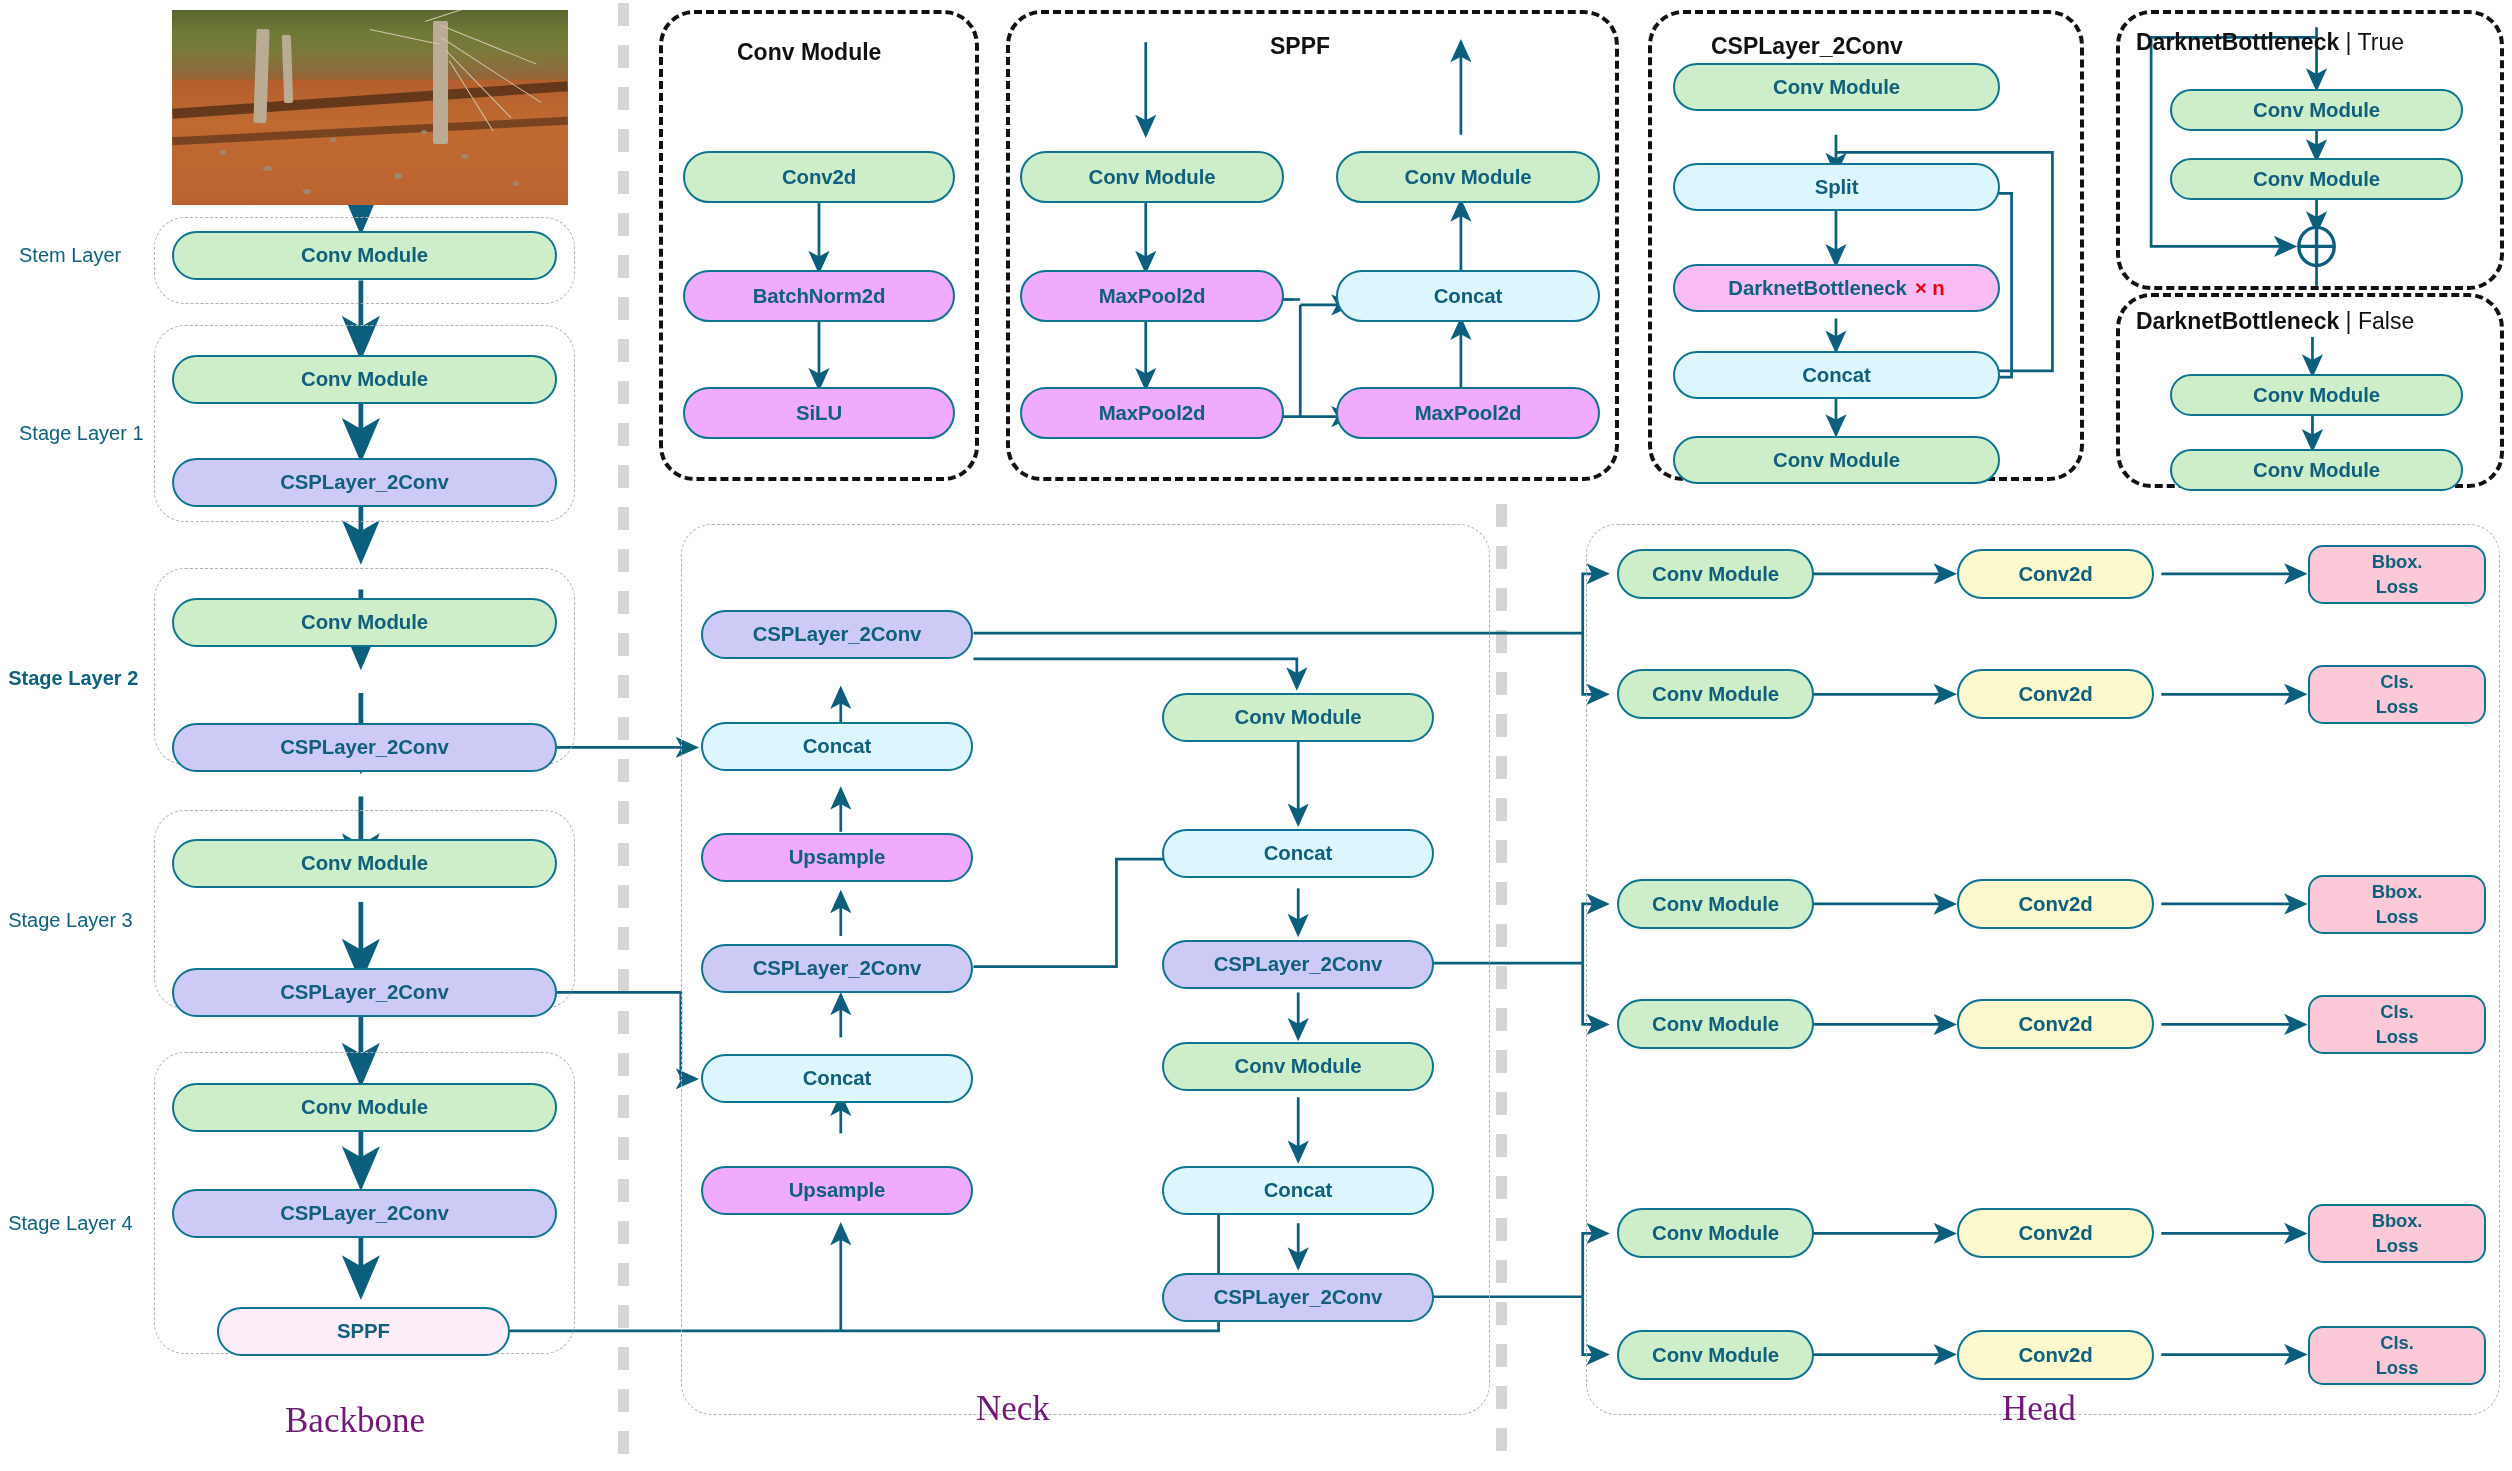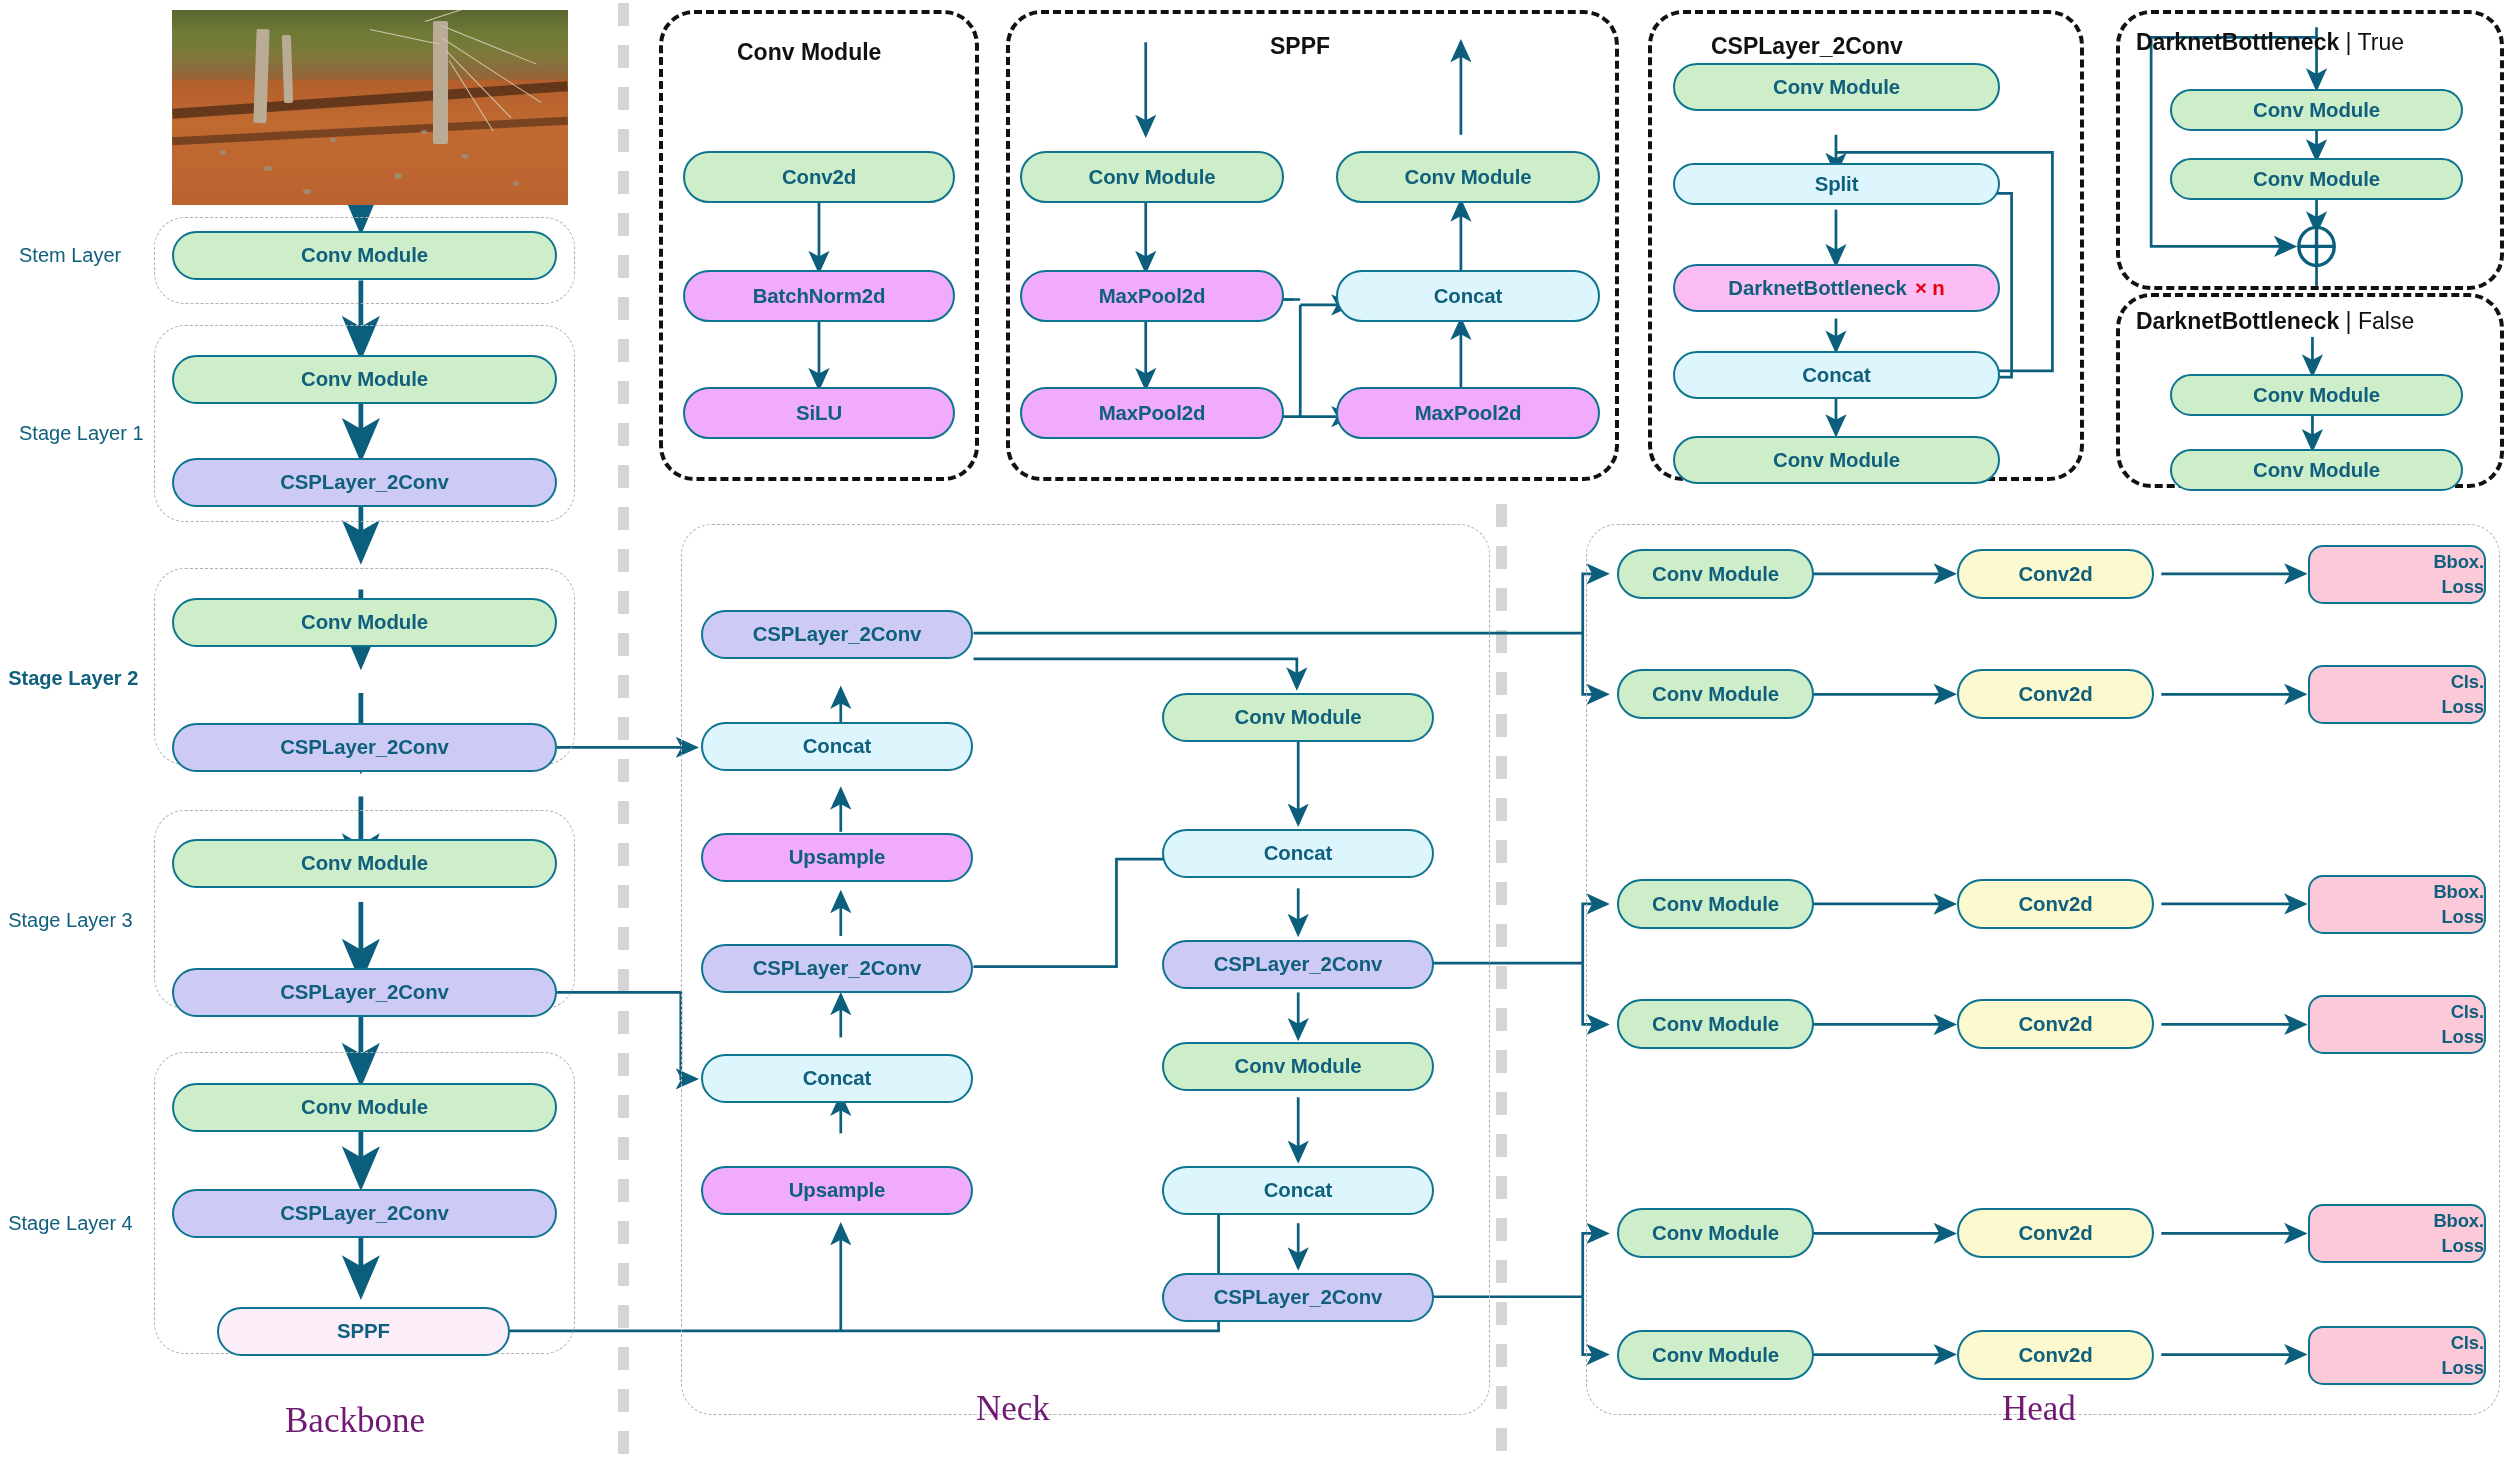--- a/index.html
+++ b/index.html
@@ -14,21 +14,21 @@
         font-size:20.4px;letter-spacing:-0.1px;}
   .n-green {background:#cdeec9;}
   .n-purple{background:#cdcbf5;}
   .n-blue  {background:#ddf5fc;}
   .n-peach {background:#f0abfc;}
   .n-pink  {background:#fcc9d9;}
   .n-yellow{background:#fbf9cd;}
   .n-magenta{background:#fbbdf4;}
   .n-lpink {background:#fceef9;}
 
-  .node.sm{font-size:18.4px;align-items:flex-end;}
+  .node.sm{font-size:18.4px;}
   .node.two-line{flex-direction:column;line-height:1.35;}
 
   
   .grp{position:absolute;box-sizing:border-box;border:1.4px dashed #b0b0b0;
        border-radius:31px;background:transparent;}
   .grp.black{border:4.8px dashed #111;border-radius:35px;}
 
   .grp-title{position:absolute;color:#111;font-weight:bold;font-size:23px;
              white-space:nowrap;font-family:"Liberation Sans", sans-serif;}
   .grp-title .thin{font-weight:normal;}
@@ -252,21 +252,21 @@
   <div class="node n-green" style="left:1020px;top:151px;width:264px;height:52px;">Conv Module</div>
   <div class="node n-peach" style="left:1020px;top:270px;width:264px;height:52px;">MaxPool2d</div>
   <div class="node n-peach" style="left:1020px;top:387px;width:264px;height:52px;">MaxPool2d</div>
   <div class="node n-peach" style="left:1336px;top:387px;width:264px;height:52px;">MaxPool2d</div>
   <div class="node n-blue" style="left:1336px;top:270px;width:264px;height:52px;">Concat</div>
   <div class="node n-green" style="left:1336px;top:151px;width:264px;height:52px;">Conv Module</div>
 
   <div class="grp black" style="left:1648px;top:9.5px;width:436px;height:471px;"></div>
   <div class="grp-title" style="left:1711px;top:33px;">CSPLayer_2Conv</div>
   <div class="node n-green" style="left:1673px;top:63px;width:327px;height:48px;">Conv Module</div>
-  <div class="node n-blue" style="left:1673px;top:163px;width:327px;height:42px;">Split</div>
+  <div class="node n-blue" style="left:1673px;top:163px;width:327px;height:48px;">Split</div>
   <div class="node n-magenta" style="left:1673px;top:264px;width:327px;height:48px;">
     <span>DarknetBottleneck</span>
     <span style="color:#e8000d;margin-left:8.2px;">× n</span>
   </div>
   <div class="node n-blue" style="left:1673px;top:351px;width:327px;height:48px;">Concat</div>
   <div class="node n-green" style="left:1673px;top:436px;width:327px;height:48px;">Conv Module</div>
 
   <div class="grp black" style="left:2116px;top:9.5px;width:388px;height:280px;"></div>
   <div class="grp-title" style="left:2136px;top:29px;">
     <span>DarknetBottleneck</span><span class="thin"> | </span><span class="thin">True</span>

